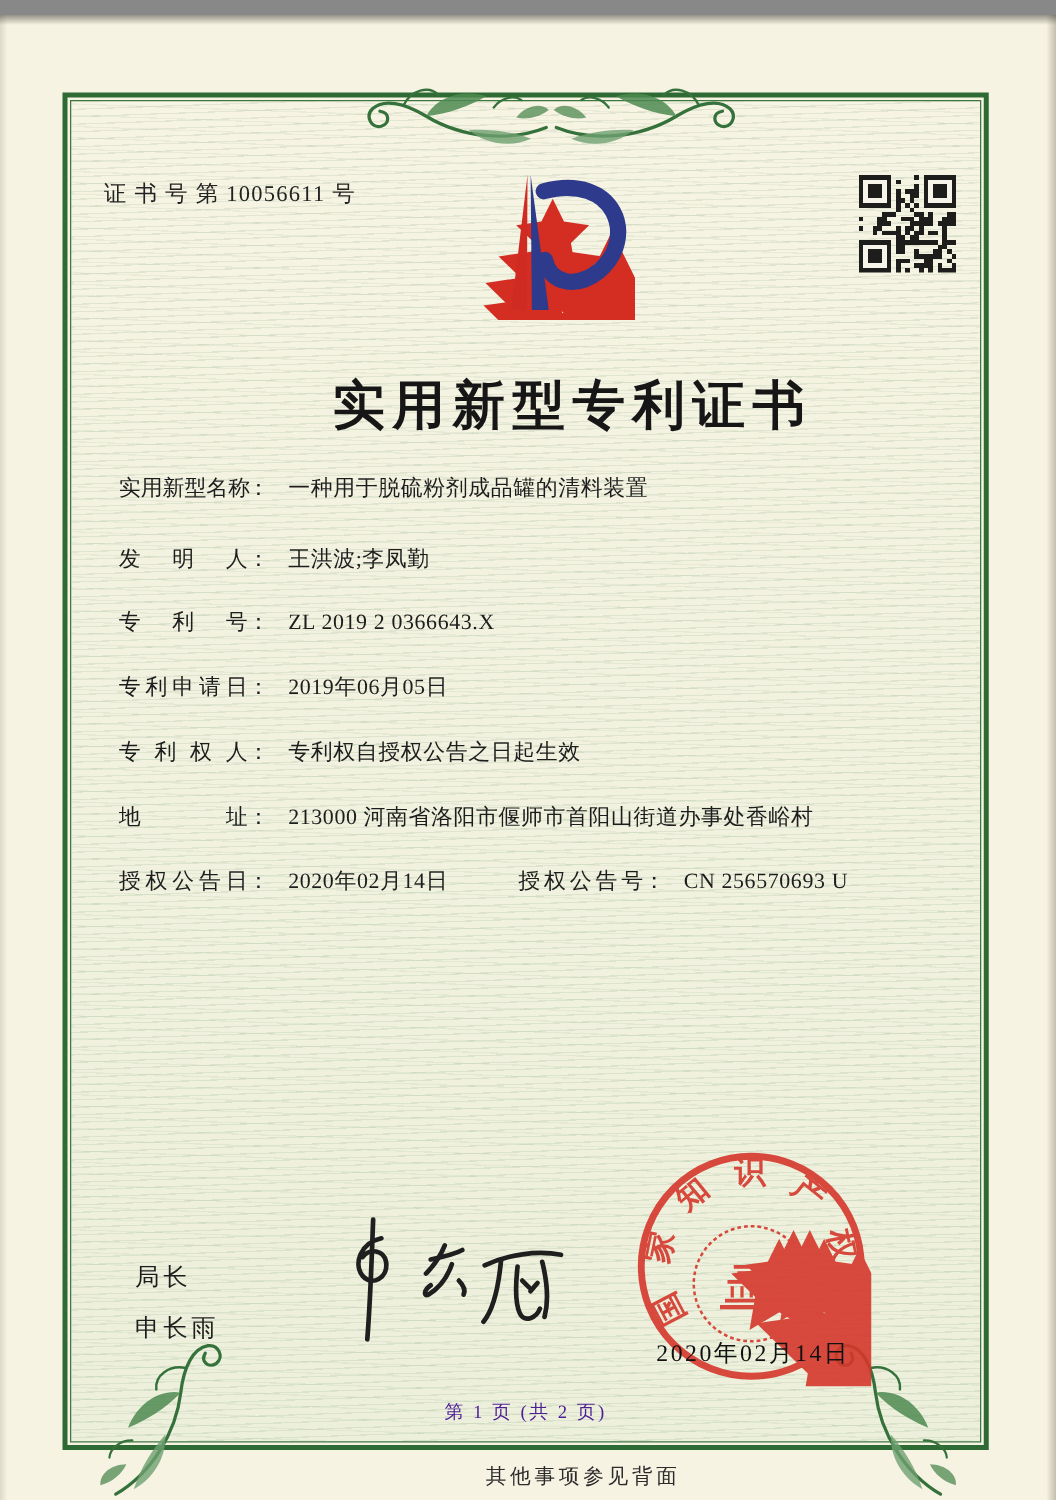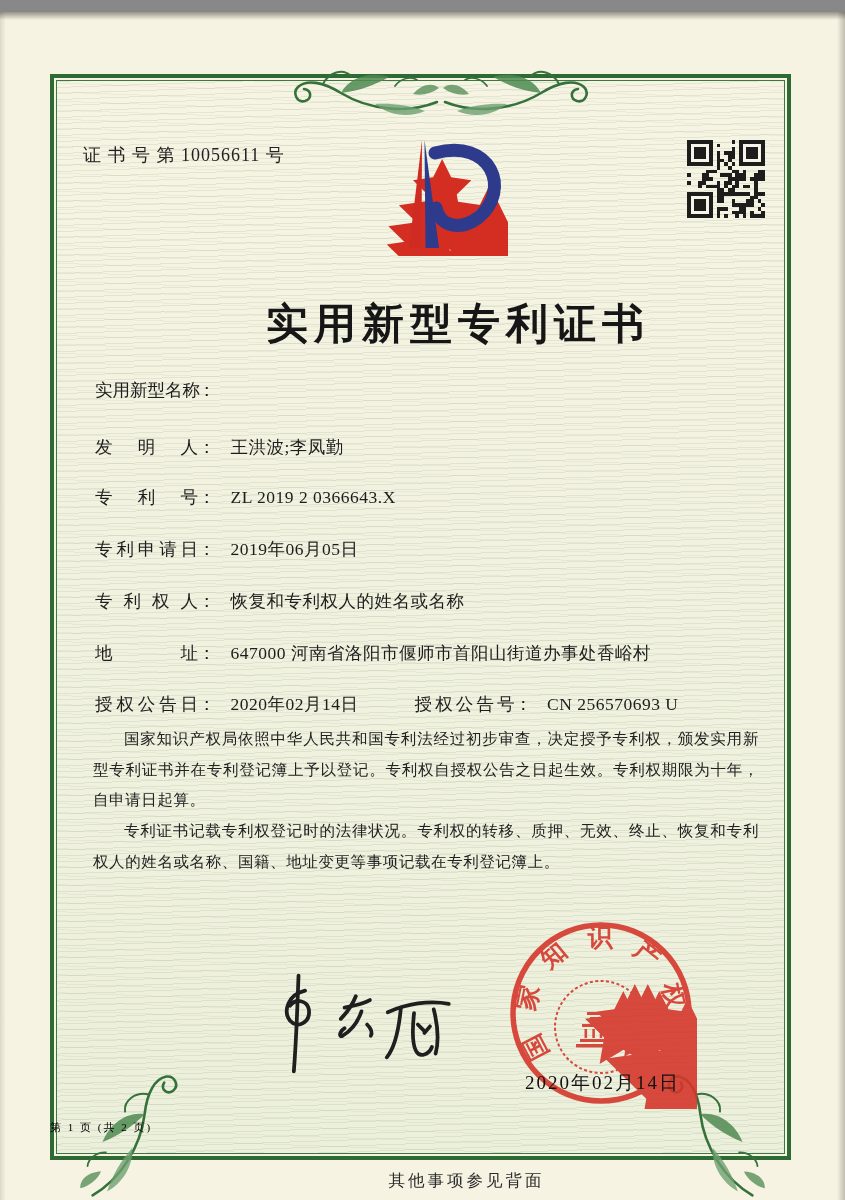--- a/index.html
+++ b/index.html
@@ -43,21 +43,21 @@
   .paras{position:absolute;left:93px;top:712px;width:666px;font-size:15.5px;line-height:1.98;color:#222;letter-spacing:.6px;text-align:justify;}
   .paras p{margin:0;text-indent:2em;}
 
   .signer{position:absolute;left:108px;top:996px;font-size:19.5px;color:#1d1d1d;letter-spacing:3px;}
   .signer div{margin-bottom:14px;}
   .sig-svg{position:absolute;left:243px;top:958px;width:220px;height:108px;}
 
   .seal-svg{position:absolute;left:505px;top:905px;width:192px;height:192px;z-index:8;}
   .seal-date{position:absolute;left:525px;top:1058px;font-size:19px;color:#111;letter-spacing:2px;z-index:12;}
 
-  .page-info{position:absolute;left:50px;top:1108px;width:741px;font-size:11px;color:#000000;letter-spacing:2px;}
+  .page-info{position:absolute;left:50px;top:1108px;width:741px;text-align:center;font-size:15px;color:#4c1d95;letter-spacing:2px;}
   .back-note{position:absolute;left:0;top:1158px;width:845px;text-align:center;font-size:16.5px;color:#2b2b2b;letter-spacing:3px;padding-left:44px;}
 </style>
 </head>
 <body>
 
 <div class="page">
 
   <svg class="deco-svg" viewBox="0 0 845 1200">
     <defs>
       <symbol id="star" viewBox="-10 -10 20 20">
@@ -251,20 +251,21 @@
     <div class="row" style="top:366px">
       <span class="flabel">
           <span>实</span>
           <span>用</span>
           <span>新</span>
           <span>型</span>
           <span>名</span>
           <span>称</span>
         </span>
         <span class="fcolon">：</span>
+      <span class="fvalue">一种用于脱硫粉剂成品罐的清料装置</span>
     </div>
     <div class="row" style="top:423px">
       <span class="flabel">
           <span>发</span>
           <span>明</span>
           <span>人</span>
         </span>
         <span class="fcolon">：</span>
       <span class="fvalue">王洪波;李凤勤</span>
     </div>
@@ -289,29 +290,29 @@
       <span class="fvalue">2019年06月05日</span>
     </div>
     <div class="row" style="top:577px">
       <span class="flabel">
           <span>专</span>
           <span>利</span>
           <span>权</span>
           <span>人</span>
         </span>
         <span class="fcolon">：</span>
-      <span class="fvalue">恢复和专利权人的姓名或名称</span>
+      <span class="fvalue">专利权自授权公告之日起生效</span>
     </div>
     <div class="row" style="top:629px">
       <span class="flabel">
           <span>地</span>
           <span>址</span>
         </span>
         <span class="fcolon">：</span>
-      <span class="fvalue">647000 河南省洛阳市偃师市首阳山街道办事处香峪村</span>
+      <span class="fvalue">213000 河南省洛阳市偃师市首阳山街道办事处香峪村</span>
     </div>
 
     <div class="row" style="top:680px">
       <span class="flabel">
           <span>授</span>
           <span>权</span>
           <span>公</span>
           <span>告</span>
           <span>日</span>
         </span>
@@ -323,25 +324,25 @@
             <span>权</span>
             <span>公</span>
             <span>告</span>
             <span>号</span>
           </span>
           <span class="fcolon">：</span>
         <span class="fvalue">CN 256570693 U</span>
       </span>
     </div>
 
-    <div class="paras">
-      <p>国家知识产权局依照中华人民共和国专利法经过初步审查，决定授予专利权，颁发实用新型专利证书并在专利登记簿上予以登记。专利权自授权公告之日起生效。专利权期限为十年，自申请日起算。</p>
-      <p>专利证书记载专利权登记时的法律状况。专利权的转移、质押、无效、终止、恢复和专利权人的姓名或名称、国籍、地址变更等事项记载在专利登记簿上。</p>
-    </div>
-
+
+    <div class="signer">
+      <div>局长</div>
+      <div>申长雨</div>
+    </div>
 
     <svg class="sig-svg" viewBox="0 0 230 115">
       <g fill="none" stroke="#1f1f1f" stroke-width="4" stroke-linecap="round" stroke-linejoin="round">
         <path d="M57 6 C56 30 55 70 52 108"></path>
         <path d="M64 22 C46 26 40 44 48 54 C56 63 70 56 68 42 C66 32 54 30 48 38"></path>
         <path d="M118 28 C114 38 108 46 102 52"></path>
         <path d="M106 40 C116 38 126 36 133 32"></path>
         <path d="M124 44 C120 56 114 64 104 70 C100 72 100 66 106 62"></path>
         <path d="M130 58 C134 62 136 66 134 70"></path>
         <path d="M152 45 C172 36 196 32 217 36"></path>

